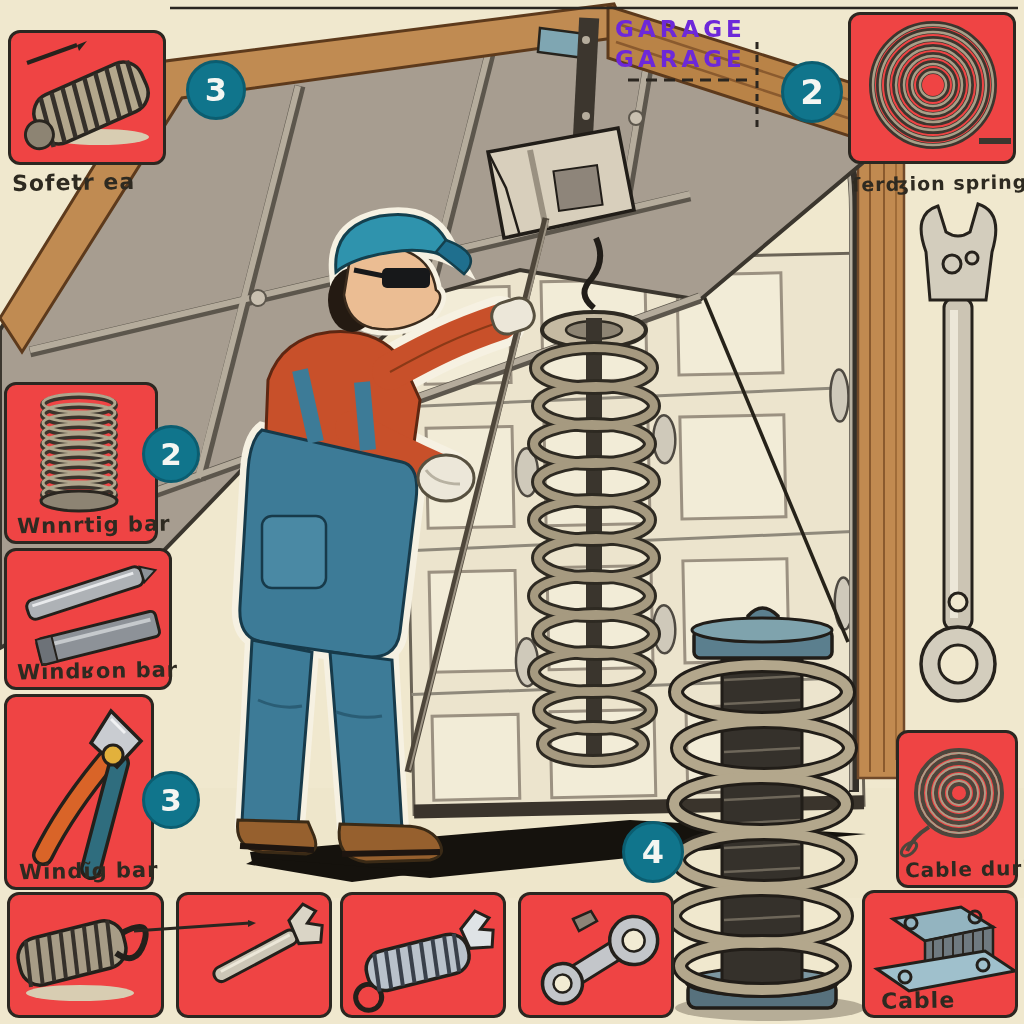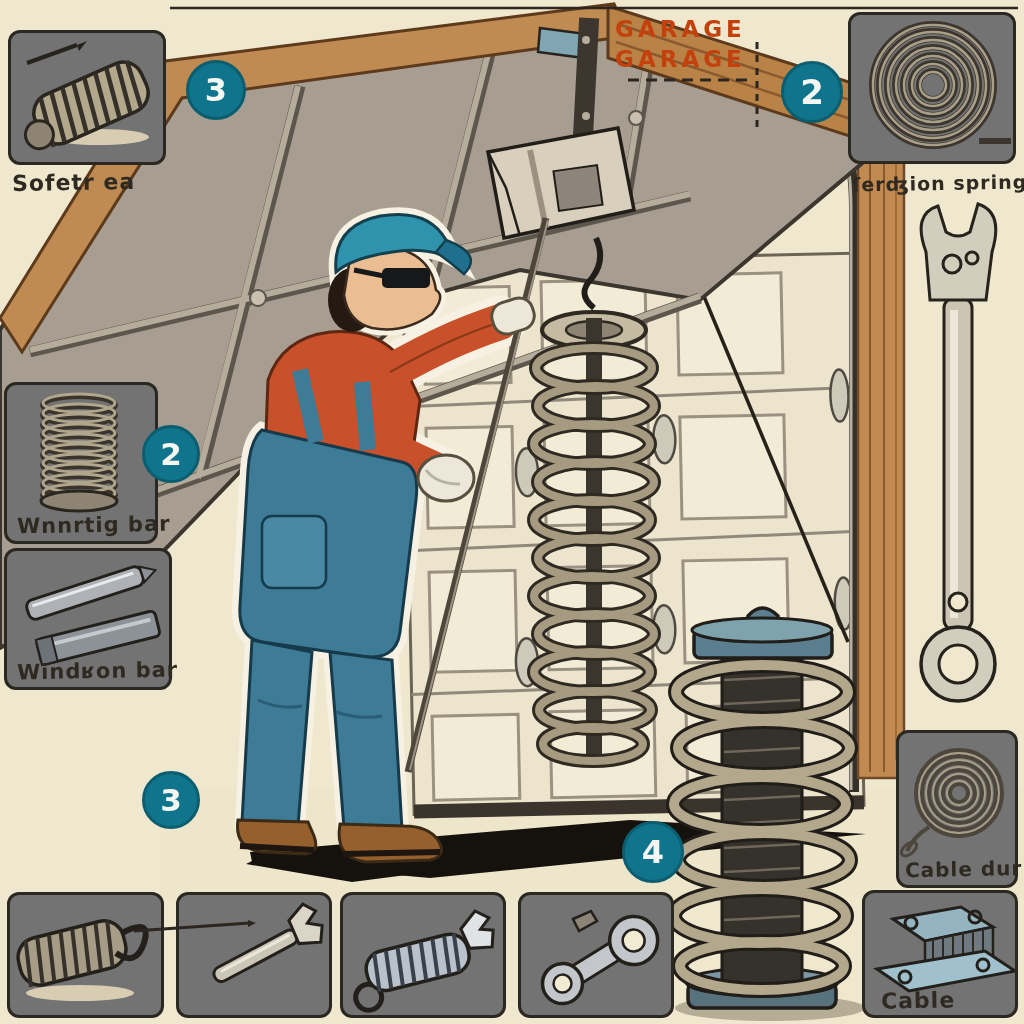--- a/index.html
+++ b/index.html
@@ -4,36 +4,36 @@
 <style>
   html,body{margin:0;padding:0;}
   #stage{
     position:relative;width:1024px;height:1024px;overflow:hidden;
     background:#f0e8ce;font-family:"DejaVu Sans",sans-serif;
   }
   #stage svg{display:block;}
   .scene{position:absolute;left:0;top:0;z-index:0;}
   .panel{
     position:absolute;box-sizing:border-box;z-index:2;
-    border:3px solid #2b2721;border-radius:12px;background:#737373;
+    border:3px solid #2b2721;border-radius:12px;background:#ef4444;
   }
   .panel svg{position:absolute;left:0;top:0;}
   .label{
     position:absolute;z-index:4;color:#2e2a21;font-weight:bold;
     letter-spacing:1px;transform:rotate(-1deg);white-space:nowrap;
   }
   .panel .label{position:absolute;z-index:4;}
   .badge{
     position:absolute;z-index:5;border-radius:50%;
     background:#10758c;border:3px solid #0b5d70;color:#f4f6f2;
     display:flex;align-items:center;justify-content:center;
     font-weight:bold;
   }
   .callout-title{
-    position:absolute;z-index:4;color:#c2410c;font-weight:600;
+    position:absolute;z-index:4;color:#6d28d9;font-weight:600;
     font-size:23px;letter-spacing:4px;line-height:30px;
   }
   .needle-overlay{position:absolute;z-index:3;}
 </style>
 </head>
 <body>
 
 <div id="stage">
 
   <svg class="scene" width="1024" height="1024" viewBox="0 0 1024 1024">
@@ -371,20 +371,32 @@
       </g>
       <g transform="rotate(-14 90 86)">
         <rect x="30" y="74" width="122" height="26" rx="5" fill="#8d9298" stroke="#23201b" stroke-width="3"></rect>
         <line x1="36" y1="82" x2="146" y2="82" stroke="#c6cacd" stroke-width="4"></line>
         <rect x="30" y="74" width="16" height="26" fill="#6d7278" stroke="#23201b" stroke-width="2"></rect>
       </g>
     </svg>
     <div class="label" style="left:10px;bottom:4px;font-size:21px;">Windʁon bar</div>
   </div>
 
+  <div class="panel" style="left:4px;top:694px;width:150px;height:196px;">
+    <svg width="144" height="190" viewBox="0 0 144 190">
+      <path d="M104,58 Q60,110 36,158" fill="none" stroke="#23201b" stroke-width="22" stroke-linecap="round"></path>
+      <path d="M104,58 Q60,110 36,158" fill="none" stroke="#d96428" stroke-width="15" stroke-linecap="round"></path>
+      <path d="M112,66 Q96,126 84,172" fill="none" stroke="#23201b" stroke-width="22" stroke-linecap="round"></path>
+      <path d="M112,66 Q96,126 84,172" fill="none" stroke="#2f6d7e" stroke-width="15" stroke-linecap="round"></path>
+      <polygon points="104,14 134,44 110,70 84,46" fill="#c9ccd1" stroke="#23201b" stroke-width="3.5"></polygon>
+      <line x1="104" y1="22" x2="118" y2="36" stroke="#f0f1f3" stroke-width="3"></line>
+      <circle cx="106" cy="58" r="10" fill="#e2b13c" stroke="#23201b" stroke-width="3"></circle>
+    </svg>
+    <div class="label" style="left:12px;bottom:4px;font-size:21px;">Windĩg bar</div>
+  </div>
 
   <div class="panel" style="left:7px;top:892px;width:157px;height:126px;">
     <svg width="151" height="120" viewBox="0 0 151 120">
       <ellipse cx="70" cy="98" rx="54" ry="8" fill="#d8cdb2"></ellipse>
       <g transform="translate(62,58) rotate(-14)">
         <rect x="-54" y="-24" width="108" height="48" rx="20" fill="#a79c86" stroke="#23201b" stroke-width="3.5"></rect>
         <g stroke="#35302a" stroke-width="4">
           <line x1="-42" y1="-23" x2="-48" y2="23"></line>
             <line x1="-30" y1="-23" x2="-36" y2="23"></line>
           <line x1="-18" y1="-23" x2="-24" y2="23"></line>

